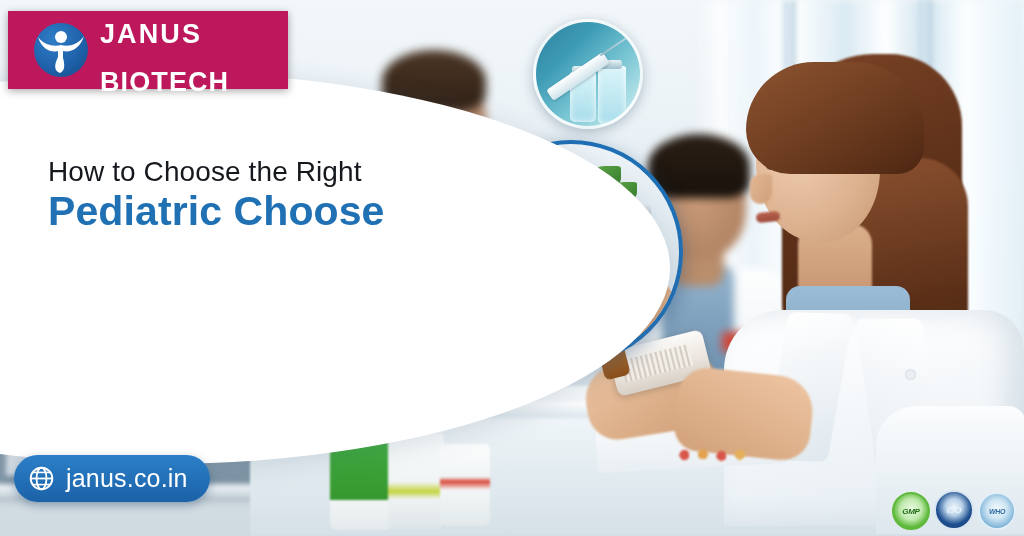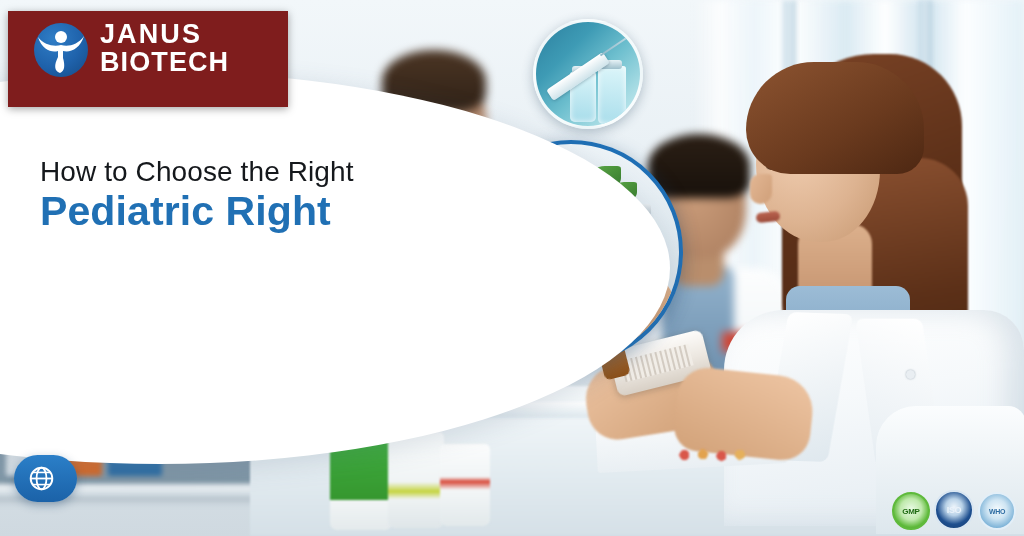--- a/index.html
+++ b/index.html
@@ -340,39 +340,39 @@
   .white-shape {
     position:absolute; left:-350px; top:72px;
     width:1020px; height:392px;
     background:#ffffff;
     border-radius:50%;
     box-shadow:0 6px 26px rgba(70,95,120,.18);
   }
 
   
   .logo-plate {
-    position:absolute; left:8px; top:11px; width:280px; height:96px;
-    background:#7f1d1d;
+    position:absolute; left:8px; top:11px; width:280px; height:78px;
+    background:#be185d;
     box-shadow:0 2px 8px rgba(0,0,0,.35);
   }
   .logo-mark {
     position:absolute; left:26px; top:12px; width:54px; height:54px;
     border-radius:50%;
     background:radial-gradient(circle at 36% 30%,#2f7dc6 0%,#1f62ab 55%,#154a85 100%);
   }
   .logo-figure { position:absolute; inset:0; }
   .logo-text {
     position:absolute; left:92px; top:10px; width:182px;
     color:#ffffff; line-height:1.0;
   }
   .logo-l1 { font-size:27px; font-weight:700; letter-spacing:2.1px; }
-  .logo-l2 { font-size:27px; font-weight:700; letter-spacing:1.1px; margin-top:1px; }
-
-  
-  .headline { position:absolute; left:40px; top:155px; width:440px; }
+  .logo-l2 { font-size:27px; font-weight:700; letter-spacing:1.1px; margin-top:21px; }
+
+  
+  .headline { position:absolute; left:48px; top:155px; width:440px; }
   .hl-1 {
     font-size:28px; font-weight:400; color:#15181c;
     letter-spacing:.1px; line-height:1.18;
   }
   .hl-2 {
     font-size:37px; font-weight:700; color:#2070b4;
     letter-spacing:.4px; line-height:1.12; margin-top:6px;
   }
   .hl-3 {
     font-size:41px; font-weight:700; color:#2070b4;
@@ -410,21 +410,21 @@
     background:radial-gradient(circle at 50% 42%,#eef5fb 0%,#b9d2e8 30%,#1e4f8f 62%,#143a6b 100%);
     border:2px solid #d9e6f2;
   }
   .cert-who {
     width:38px; height:38px;
     background:radial-gradient(circle at 50% 45%,#f4fafd 0%,#cfe5f3 38%,#7fb4d8 72%,#4e8cbc 100%);
     border:2px solid #e3eff8;
   }
   .cert-core {
     position:absolute; left:50%; top:50%; transform:translate(-50%,-50%);
-    font-size:8px; font-weight:700; letter-spacing:-.3px; white-space:nowrap;
+    font-size:8px; font-weight:700; letter-spacing:-.3px; white-space:nowrap;font-style:italic;
   }
   .cert-gmp .cert-core { color:#1f6b12; }
   .cert-iso .cert-core { color:#eaf2fa; font-size:9px; }
   .cert-who .cert-core { color:#2e6da3; font-size:7px; }
 </style>
 </head>
 <body>
 
 <div id="banner">
 
@@ -554,31 +554,32 @@
       </svg>
     </div>
     <div class="logo-text">
       <div class="logo-l1">JANUS</div>
       <div class="logo-l2">BIOTECH</div>
     </div>
   </div>
 
   <div class="headline">
     <div class="hl-1">How to Choose the Right</div>
-    <div class="hl-3">Pediatric Right</div>
+    <div class="hl-3">Pediatric Choose</div>
   </div>
 
   <div class="url-pill">
     <svg width="27" height="27" viewBox="0 0 24 24">
       <circle cx="12" cy="12" r="9.6" fill="none" stroke="#ffffff" stroke-width="1.7"></circle>
       <ellipse cx="12" cy="12" rx="4.4" ry="9.6" fill="none" stroke="#ffffff" stroke-width="1.6"></ellipse>
       <line x1="2.4" y1="12" x2="21.6" y2="12" stroke="#ffffff" stroke-width="1.6"></line>
       <line x1="4" y1="6.6" x2="20" y2="6.6" stroke="#ffffff" stroke-width="1.4"></line>
       <line x1="4" y1="17.4" x2="20" y2="17.4" stroke="#ffffff" stroke-width="1.4"></line>
     </svg>
+    <span class="url-text">janus.co.in</span>
   </div>
 
   <div class="certs">
     <div class="cert cert-gmp">
       <span class="cert-core">GMP</span>
     </div>
     <div class="cert cert-iso">
       <span class="cert-core">ISO</span>
     </div>
     <div class="cert cert-who">

